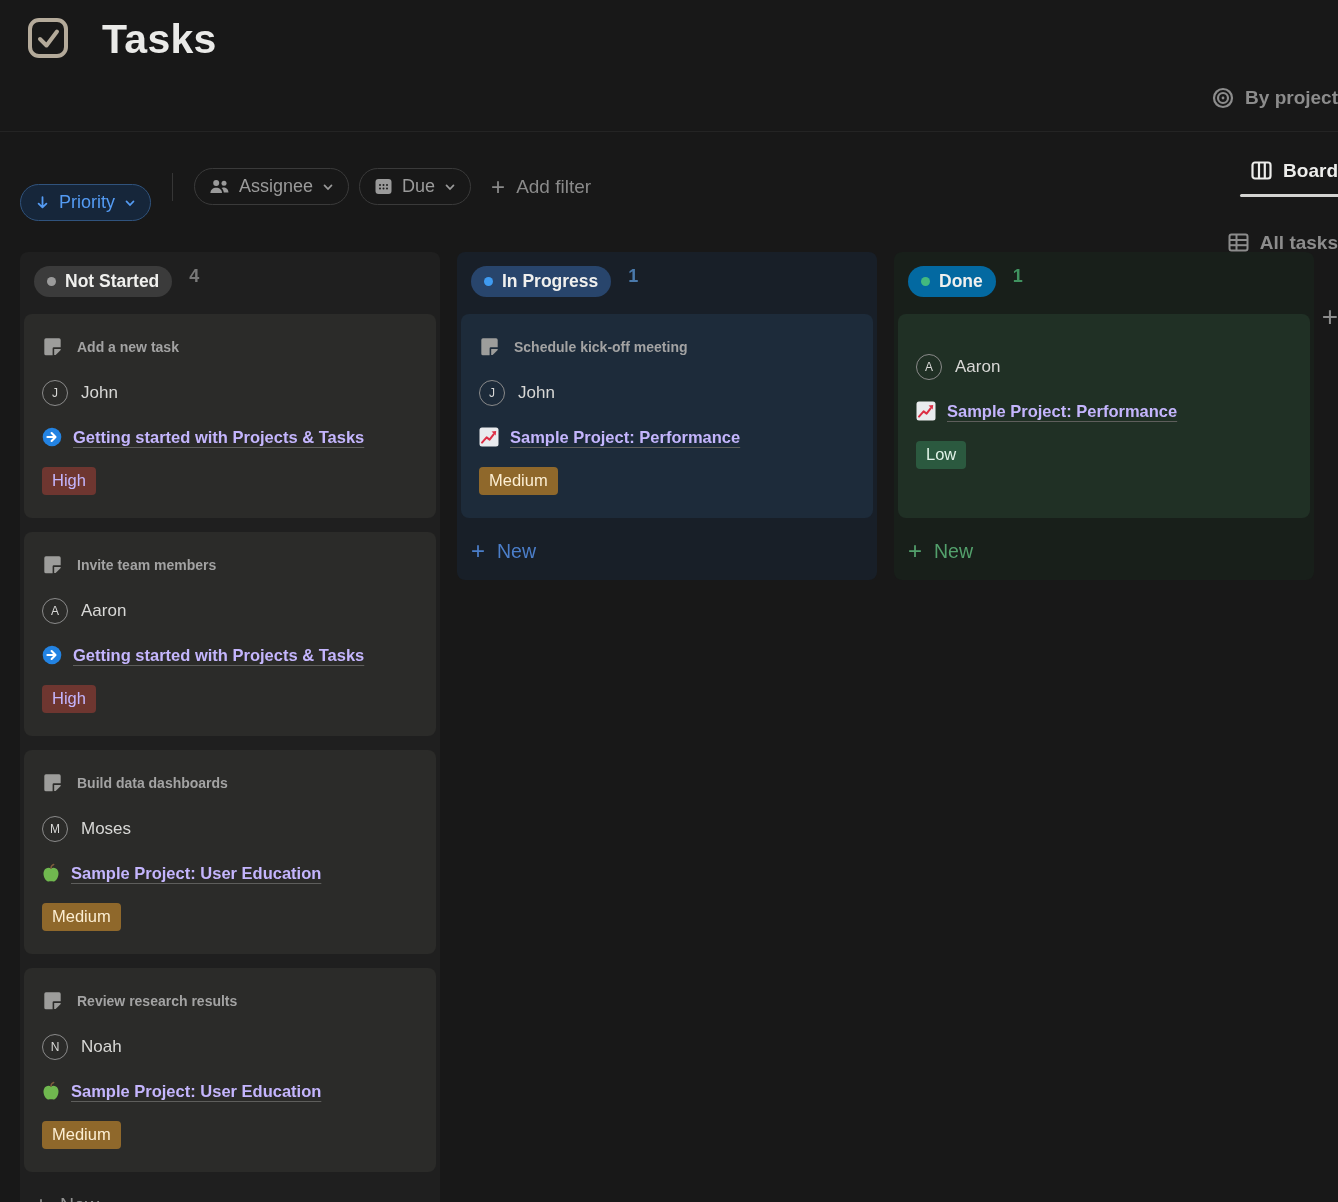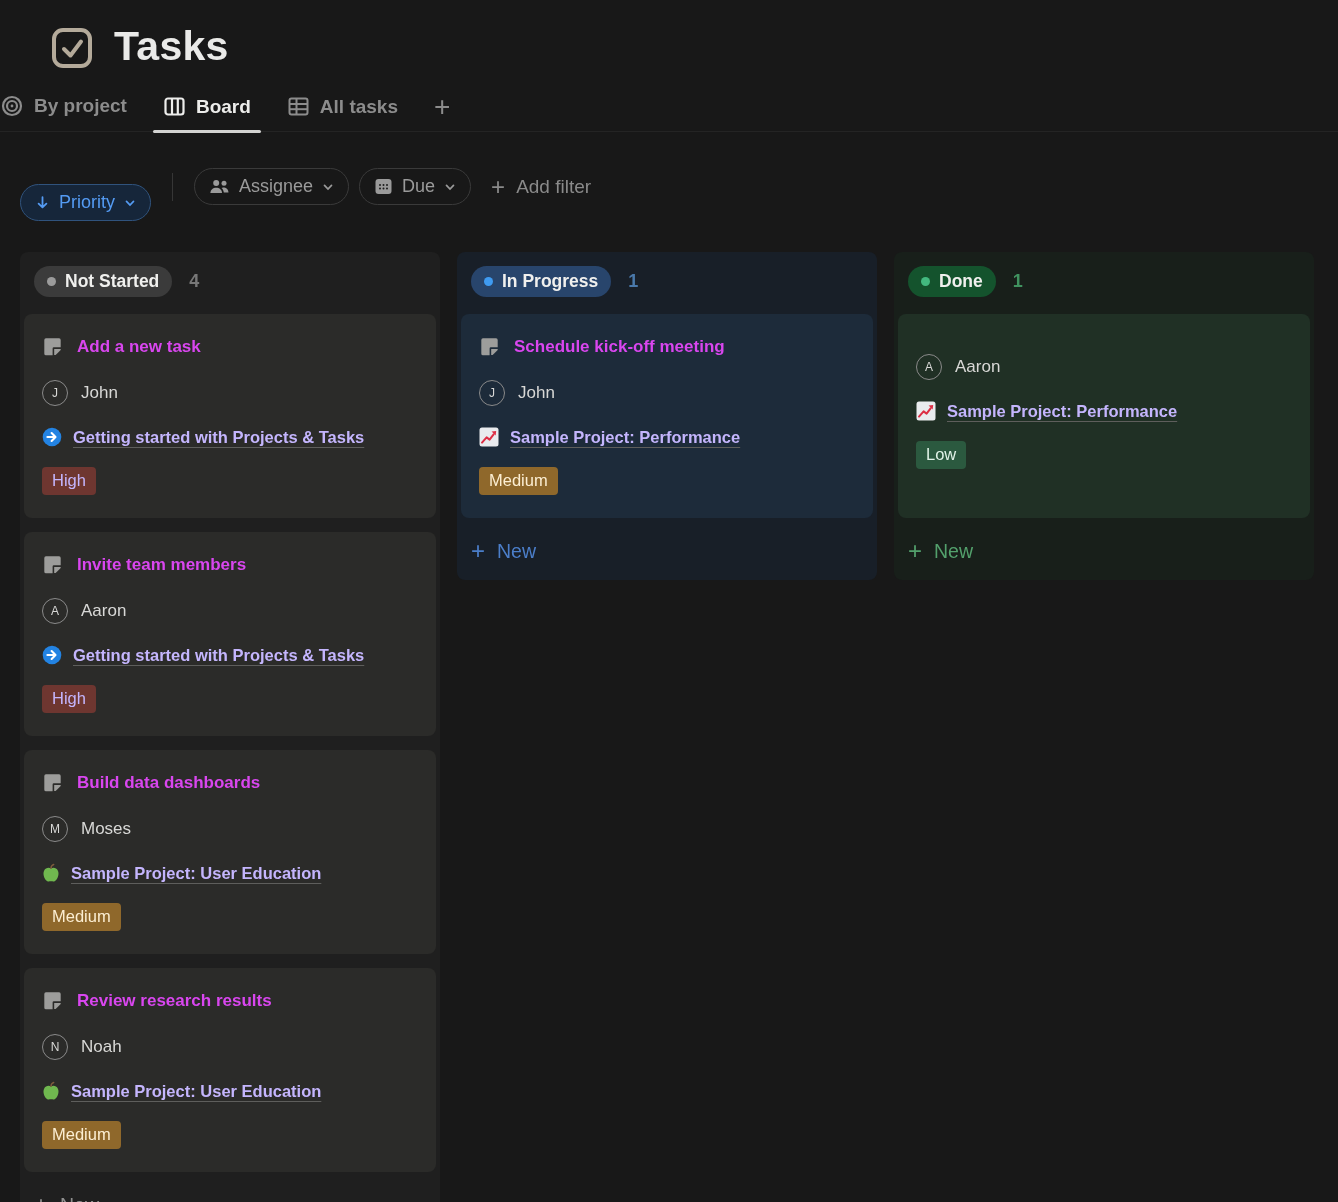--- a/index.html
+++ b/index.html
@@ -5,26 +5,26 @@
   * { margin:0; padding:0; box-sizing:border-box; }
   html,body { width:1338px; height:1202px; overflow:hidden; }
   body {
     background:#181818;
     font-family:"Liberation Sans","DejaVu Sans",sans-serif;
     color:#d4d4d2;
     -webkit-font-smoothing:antialiased;
   }
 
   
-  .header { display:flex; align-items:flex-end; gap:20px; padding:16px 0 0 50px; height:70px; }
+  .header { display:flex; align-items:flex-start; gap:32px; padding:16px 0 0 26px; height:70px; }
   .title-icon { width:44px; height:44px; display:flex; align-items:center; justify-content:center; cursor:pointer; }
   .page-title { font-size:41px; font-weight:700; color:#eaeae8; letter-spacing:.3px; }
 
   
-  .tabs { display:flex; align-items:flex-end; gap:36px; margin-top:16px; height:46px; border-bottom:1px solid #242424; }
+  .tabs { display:flex; align-items:flex-end; gap:36px; margin-top:16px; height:46px; border-bottom:1px solid #242424;flex-direction:column; }
   .tab { position:relative; display:flex; align-items:center; gap:10px; font-size:19px; font-weight:600; color:#8c8c8c; padding-bottom:13px; cursor:pointer; }
   .tab.active { color:#ededeb; }
   .tab.active::after { content:""; position:absolute; left:-10px; right:-10px; bottom:-2px; height:3px; background:#d3d3d1; border-radius:2px; }
   .tab-add { font-size:28px; font-weight:300; color:#8c8c8c; padding-bottom:10px; cursor:pointer; line-height:1; }
 
   
   .filter-bar { display:flex; align-items:center; margin:20px 0 0 20px; }
   .fpill { display:inline-flex; align-items:center; gap:9px; height:37px; padding:0 14px; border:1px solid #3a3a3a; border-radius:19px; color:#9a9a9a; font-size:18px; cursor:pointer; white-space:nowrap; }
   .fpill + .fpill { margin-left:10px; }
   .fpill.sort-pill { border-color:#30537d; background:#16263a; color:#549bf3;margin-top:32px; }
@@ -32,42 +32,42 @@
   .add-filter { display:flex; align-items:center; gap:11px; color:#8a8a8a; font-size:19px; margin-left:20px; cursor:pointer; }
   .plus-glyph { font-size:24px; font-weight:300; line-height:1; }
 
   
   .board { display:flex; align-items:flex-start; gap:17px; margin:31px 0 0 20px; }
   .column { width:420px; border-radius:8px; padding:12px 4px 8px; }
   .col-not-started { background:#1f1f1f; min-height:967px; border-bottom-left-radius:0; border-bottom-right-radius:0; }
   .col-in-progress { background:#181f28; }
   .col-done { background:#181f1a; }
 
-  .col-header { display:flex; align-items:center; gap:17px; margin:2px 0 17px 10px; }
+  .col-header { display:flex; gap:17px; margin:2px 0 17px 10px; }
   .status-pill { display:inline-flex; align-items:center; gap:9px; height:31px; padding:0 13px; border-radius:16px; font-size:17.5px; font-weight:600; color:#f0f0ee; cursor:pointer; }
   .dot { width:9px; height:9px; border-radius:50%; }
   .col-not-started .status-pill { background:#3b3b3b; }
   .col-not-started .dot { background:#9b9b9b; }
   .col-in-progress .status-pill { background:#28456c; }
   .col-in-progress .dot { background:#3f9bf1; }
-  .col-done .status-pill { background:#14532d; }
+  .col-done .status-pill { background:#0369a1; }
   .col-done .dot { background:#43b97f; }
   .col-count { font-size:18px; font-weight:600; }
   .col-not-started .col-count { color:#787878; }
   .col-in-progress .col-count { color:#4a79ab; }
   .col-done .col-count { color:#40925f; }
 
   
   .card { border-radius:8px; height:204px; padding:17px 16px 14px; margin-bottom:14px; cursor:pointer; }
   .col-not-started .card { background:#2b2b29; }
   .col-in-progress .card { background:#1d2b3a; }
   .col-done .card { background:#203025; }
 
   .card-title-row { display:flex; align-items:center; gap:14px; margin:5px 0 0 2px; }
-  .card-title { font-size:17px; font-weight:600; color:#d946ef; }
+  .card-title { font-size:14px; font-weight:600; color:#a3a3a3; }
   .assignee-row { display:flex; align-items:center; gap:13px; margin:23px 0 0 2px; }
   .avatar { width:26px; height:26px; flex:0 0 26px; border:1.3px solid #8a8a8a; border-radius:50%; display:flex; align-items:center; justify-content:center; font-size:12px; color:#d8d8d6; }
   .assignee-name { font-size:17px; color:#d8d8d6; }
   .project-row { display:flex; align-items:center; gap:11px; margin:21px 0 0 2px; }
   .project-link { font-size:16.5px; font-weight:600; color:#c4b5fd; text-decoration:underline; text-decoration-color:#5e5e5c; text-underline-offset:3.5px; text-decoration-thickness:1px; cursor:pointer; }
   .badge-row { margin:20px 0 0 2px; }
   .badge { display:inline-block; padding:4px 10px 5px; border-radius:4px; font-size:16.5px; }
   .badge-high { background:#6e3630; color:#c4b5fd; }
   .badge-medium { background:#8f682b; color:#fceed2; }
   .badge-low { background:#2b593f; color:#e0f2e7; }

